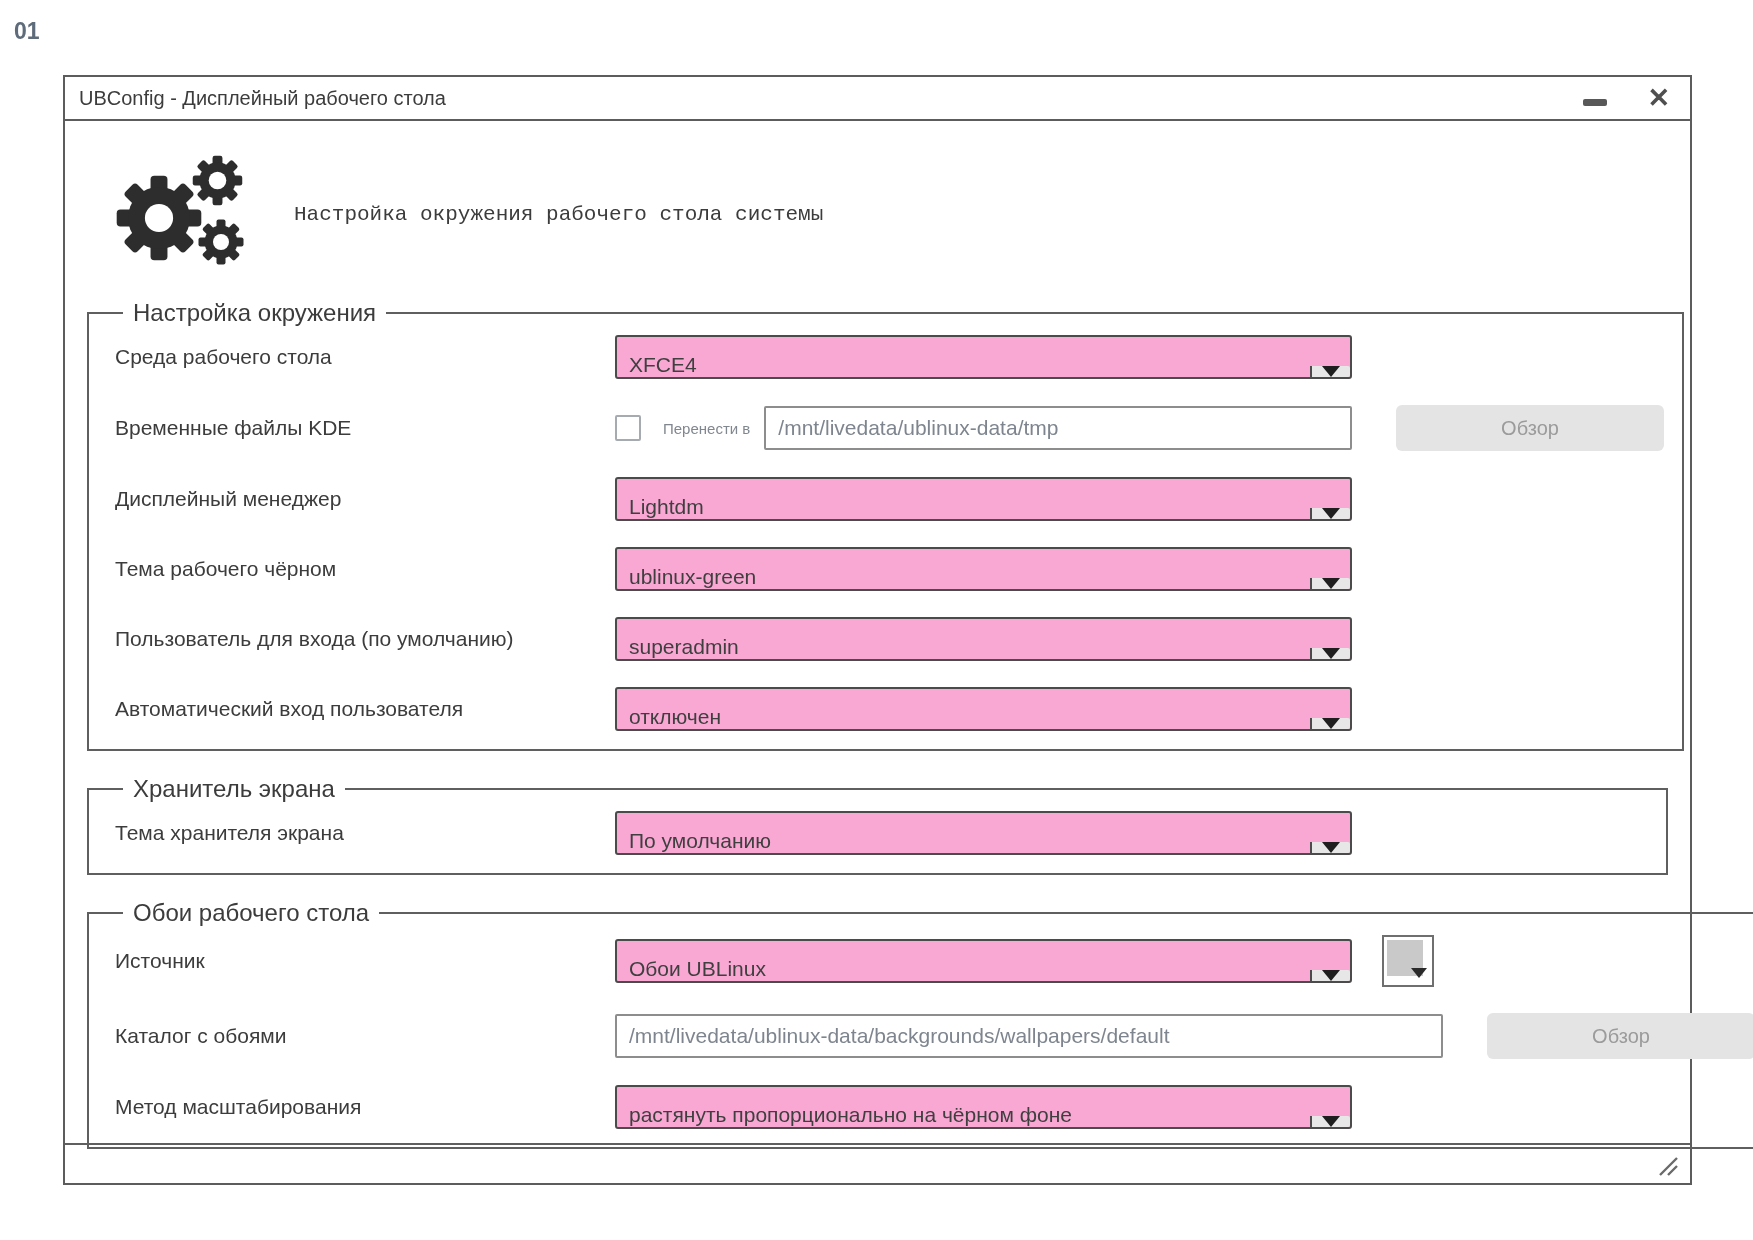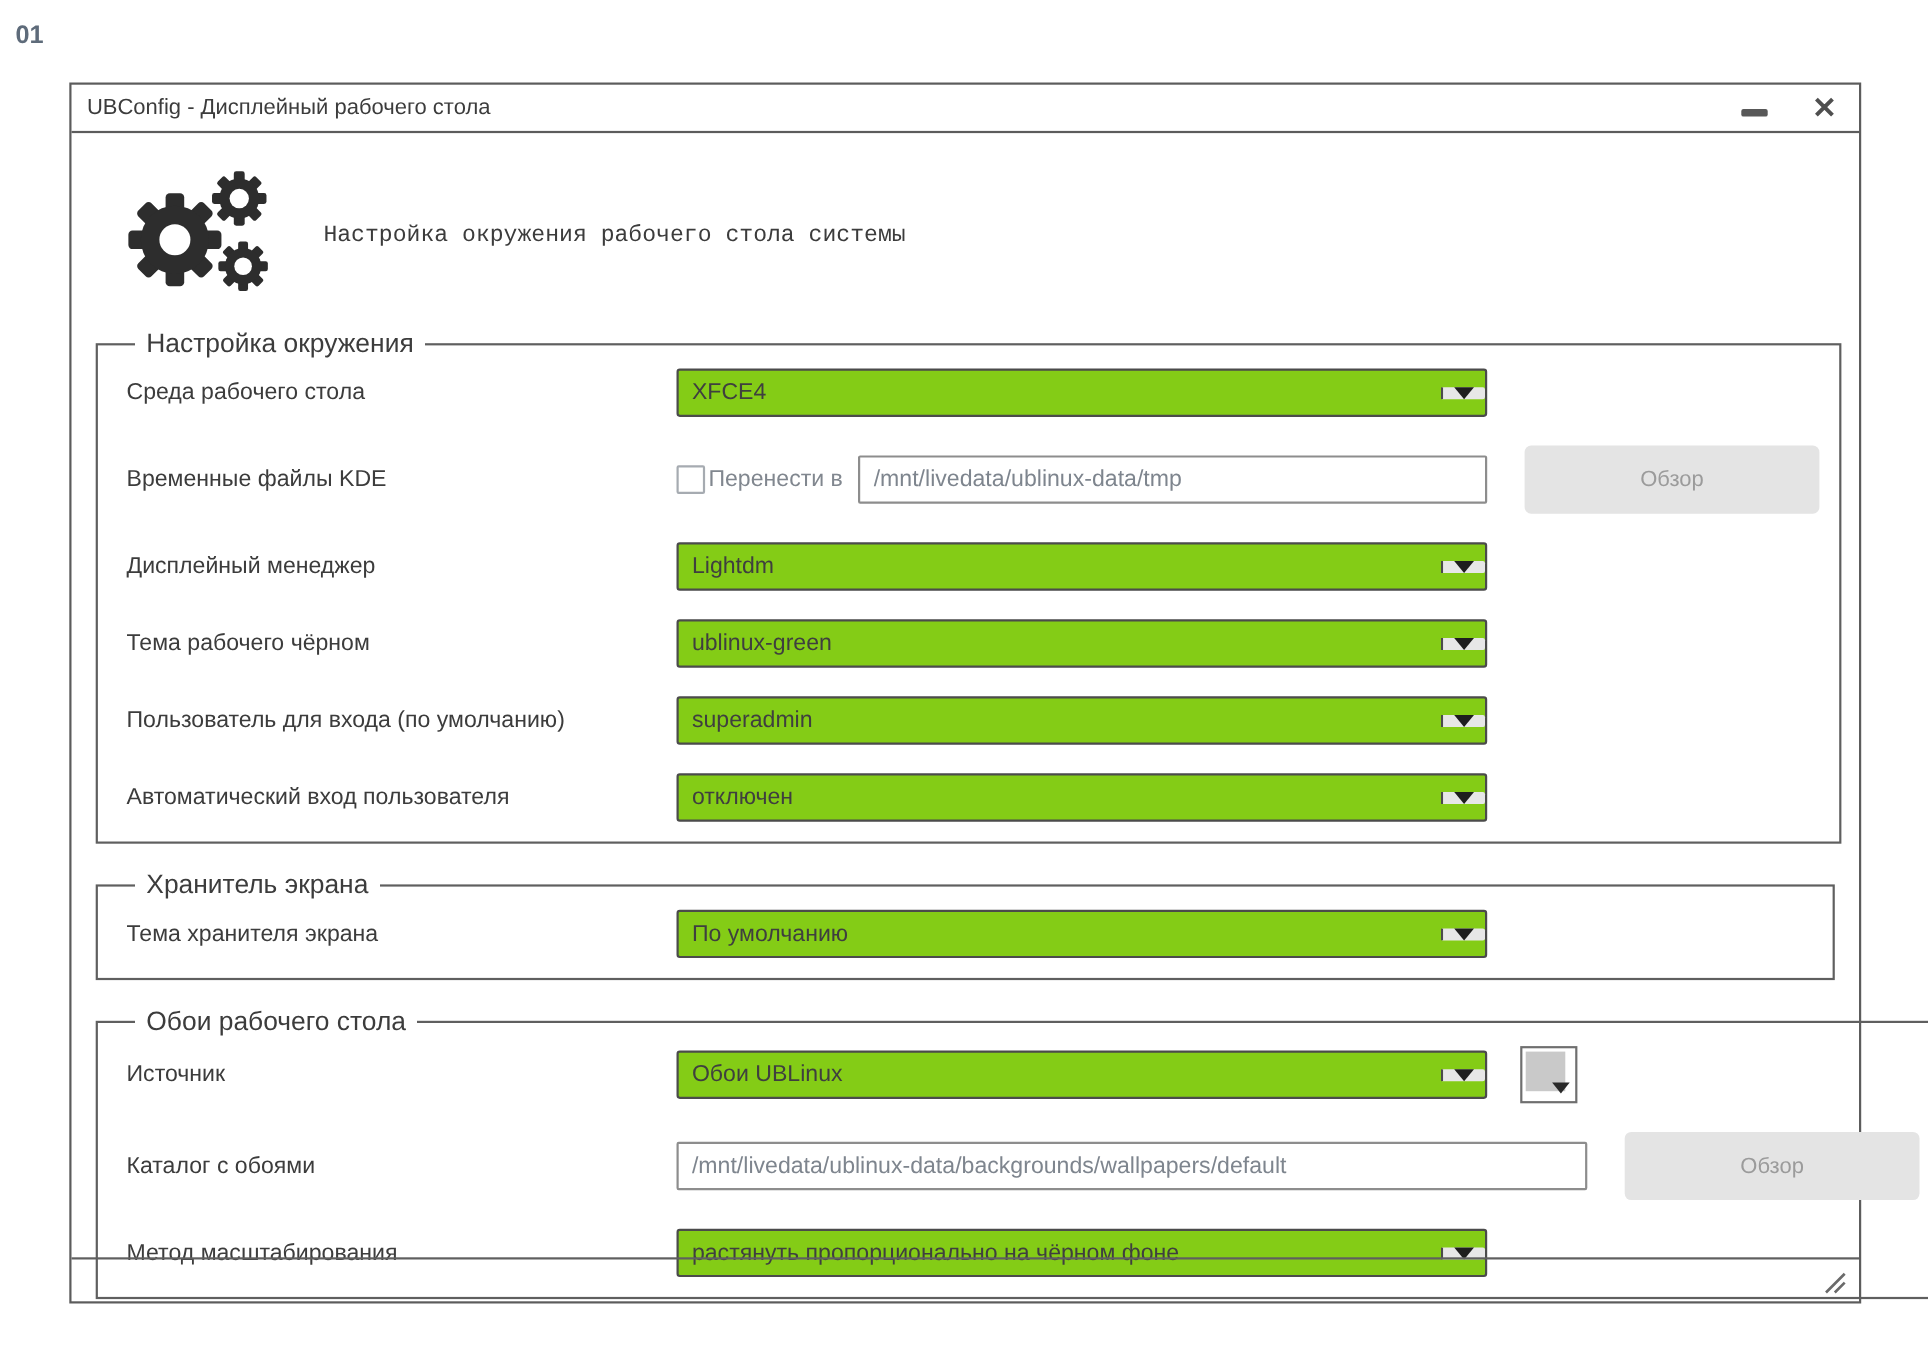--- a/index.html
+++ b/index.html
@@ -32,41 +32,41 @@
   .header-text { margin-left:42px; font-size:21px; color:#3c3c3c;font-family:Liberation Mono, monospace; }
 
   fieldset { border:2px solid #5f5f5f; margin:24px 0 0 0; padding:4px 18px 18px 26px; }
   legend { font-size:24px; color:#3c3c3c; padding:0 10px; margin-left:8px; }
 
   .row { display:flex; align-items:center; margin-top:26px; }
   .row:first-of-type { margin-top:4px; }
   .row-label { width:500px; flex:none; font-size:21px; color:#3c3c3c; }
 
   .combo { width:737px; height:44px; box-sizing:border-box; flex:none;
-           border:2px solid #4b4b4b; border-radius:3px; background:#84cc16;
-           display:flex; align-items:center; }
+           border:2px solid #4b4b4b; border-radius:3px; background:#f9a8d4;
+           display:flex; align-items:flex-end; }
   .combo-value { flex:1; display:flex; align-items:center; padding-left:12px;
                  font-size:21px; color:#3f3f3f; white-space:nowrap; overflow:hidden; }
   .combo-btn { width:38px; flex:none; background:#e7e7e7; border-left:2px solid #4b4b4b;
                border-radius:0 2px 2px 0; display:flex; align-items:center; justify-content:center; }
   .tri { width:0; height:0; border-left:9px solid transparent; border-right:9px solid transparent;
          border-top:11px solid #1e1e1e; }
 
   .ctrl-737 { width:737px; flex:none; display:flex; align-items:center; }
   .checkbox { width:26px; height:26px; flex:none; border:2px solid #a6abb1; border-radius:2px;
               background:#fff; box-sizing:border-box; }
-  .chk-label { margin:0 14px 0 3px; font-size:21px; color:#81878f; white-space:nowrap; }
+  .chk-label { margin:0 14px 0 22px; font-size:15px; color:#81878f; white-space:nowrap; }
 
   .path-input { height:44px; box-sizing:border-box; border:2px solid #8d8d8d; border-radius:2px;
                 padding:0 12px; font-size:21px; color:#7e858e; background:#fff;
                 font-family:"Liberation Sans", sans-serif; min-width:0; }
   .path-input.grow { flex:1; }
   .path-input.w737 { width:828px; flex:none; }
 
-  .browse-btn { margin-left:34px; width:268px; height:62px; flex:none; border:none;
+  .browse-btn { margin-left:44px; width:268px; height:46px; flex:none; border:none;
                 border-radius:6px; background:#e4e4e4; color:#9b9b9b; font-size:20px;
                 font-family:"Liberation Sans", sans-serif; }
 
   .pick-btn { margin-left:30px; width:52px; height:52px; flex:none; position:relative;
               border:2px solid #6f6f6f; background:#fff; box-sizing:border-box; }
   .swatch { position:absolute; left:3px; top:3px; width:36px; height:36px; background:#c9c9c9; }
   .tri.small { position:absolute; right:5px; bottom:7px;
                border-left:8px solid transparent; border-right:8px solid transparent;
                border-top:10px solid #2a2a2a; }
 

